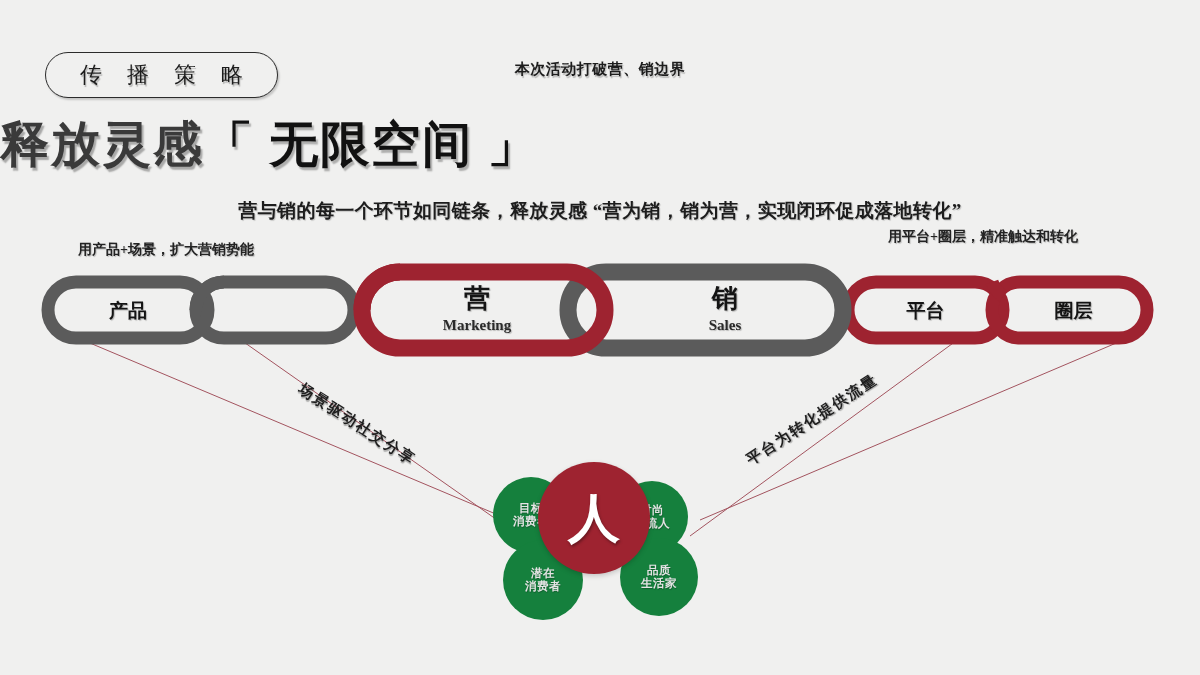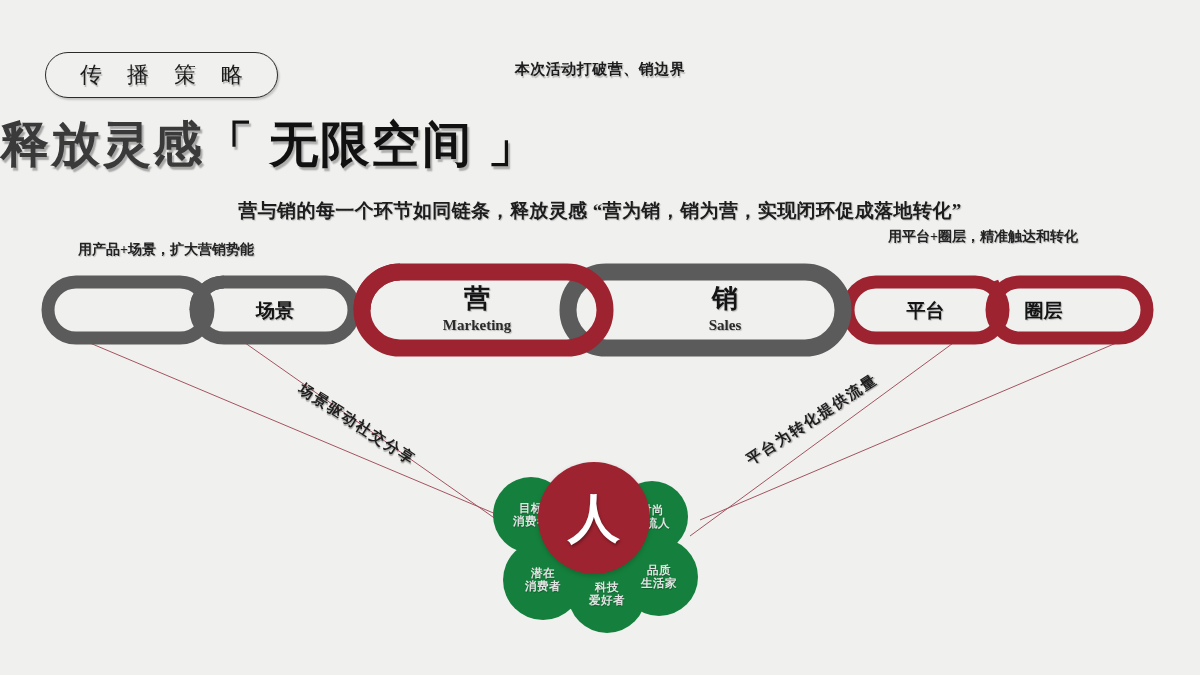--- a/index.html
+++ b/index.html
@@ -251,35 +251,35 @@
 
     <rect x="362" y="272" width="243" height="76" rx="38" ry="38" fill="none" stroke="#9e2330" stroke-width="17"></rect>
 
     <rect x="992" y="282" width="155" height="56" rx="28" ry="28" fill="none" stroke="#9e2330" stroke-width="13"></rect>
 
     <path d="M196,310 a28,28 0 0 1 28,-28" fill="none" stroke="#5b5b5b" stroke-width="13"></path>
     <path d="M362,310 a38,38 0 0 1 38,-38" fill="none" stroke="#9e2330" stroke-width="17"></path>
     <path d="M1003,296 a28,28 0 0 1 -11,-14" fill="none" stroke="#9e2330" stroke-width="13"></path>
   </svg>
 
-  <div class="link-label" style="left:196px; width:158px; top:298px;">
-    <div class="lbl-cn">场景</div>
+  <div class="link-label" style="left:48px; width:160px; top:298px;">
+    <div class="lbl-cn">产品</div>
   </div>
   <div class="link-label" style="left:362px; width:230px; top:281px;">
     <div class="lbl-cn big">营</div>
     <div class="lbl-en">Marketing</div>
   </div>
   <div class="link-label" style="left:610px; width:230px; top:281px;">
     <div class="lbl-cn big">销</div>
     <div class="lbl-en">Sales</div>
   </div>
   <div class="link-label" style="left:848px; width:155px; top:298px;">
     <div class="lbl-cn">平台</div>
   </div>
-  <div class="link-label" style="left:966px; width:155px; top:298px;">
+  <div class="link-label" style="left:996px; width:155px; top:298px;">
     <div class="lbl-cn">圈层</div>
   </div>
 
   <div class="diag diag-left">场景驱动社交分享</div>
   <div class="diag diag-right">平台为转化提供流量</div>
 
   <div class="cluster">
 
     <div class="bubble" style="left:13px;  top:22px;  width:76px;  height:76px;">
       <div>
@@ -295,26 +295,20 @@
       </div>
     </div>
 
     <div class="bubble" style="left:23px;  top:85px;  width:80px;  height:80px;">
       <div>
         <span>潜在</span>
         <span>消费者</span>
       </div>
     </div>
 
-    <div class="bubble" style="left:88px;  top:100px; width:78px;  height:78px;">
-      <div>
-        <span>科技</span>
-        <span>爱好者</span>
-      </div>
-    </div>
 
     <div class="bubble" style="left:140px; top:83px;  width:78px;  height:78px;">
       <div>
         <span>品质</span>
         <span>生活家</span>
       </div>
     </div>
 
     <div class="core" style="left:58px; top:7px; width:112px; height:112px;">
       <div class="core-label">人</div>

